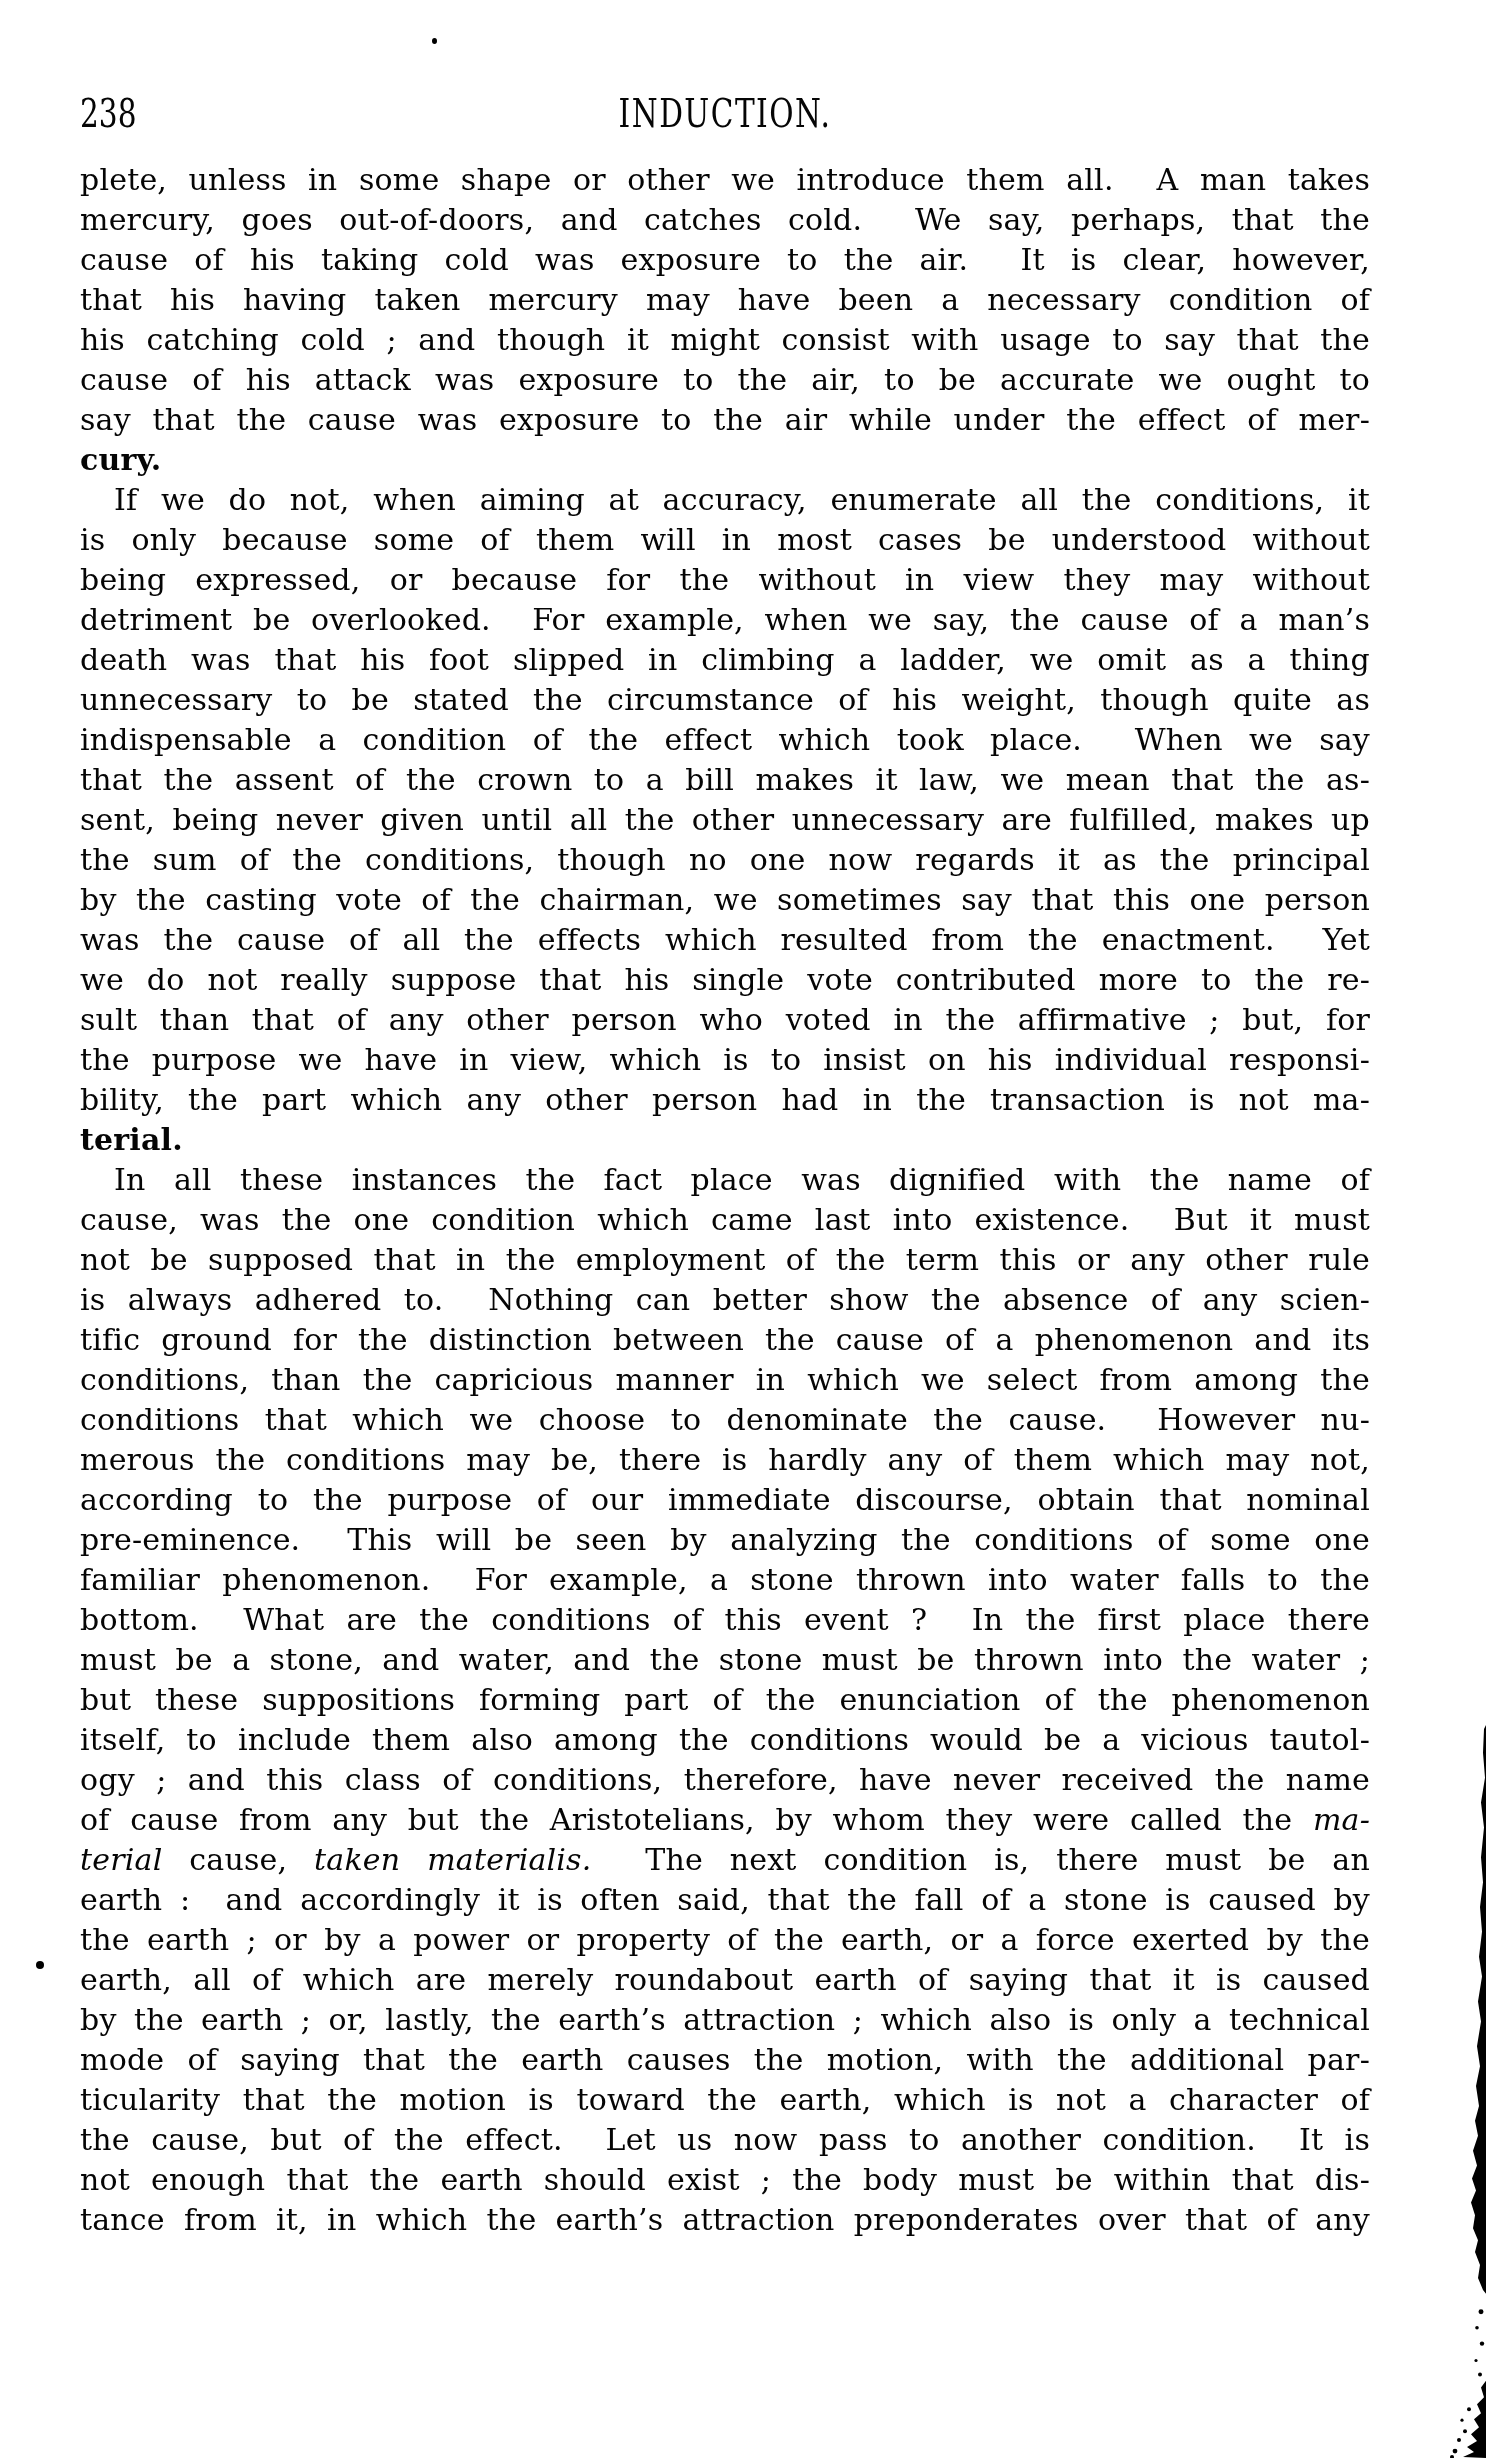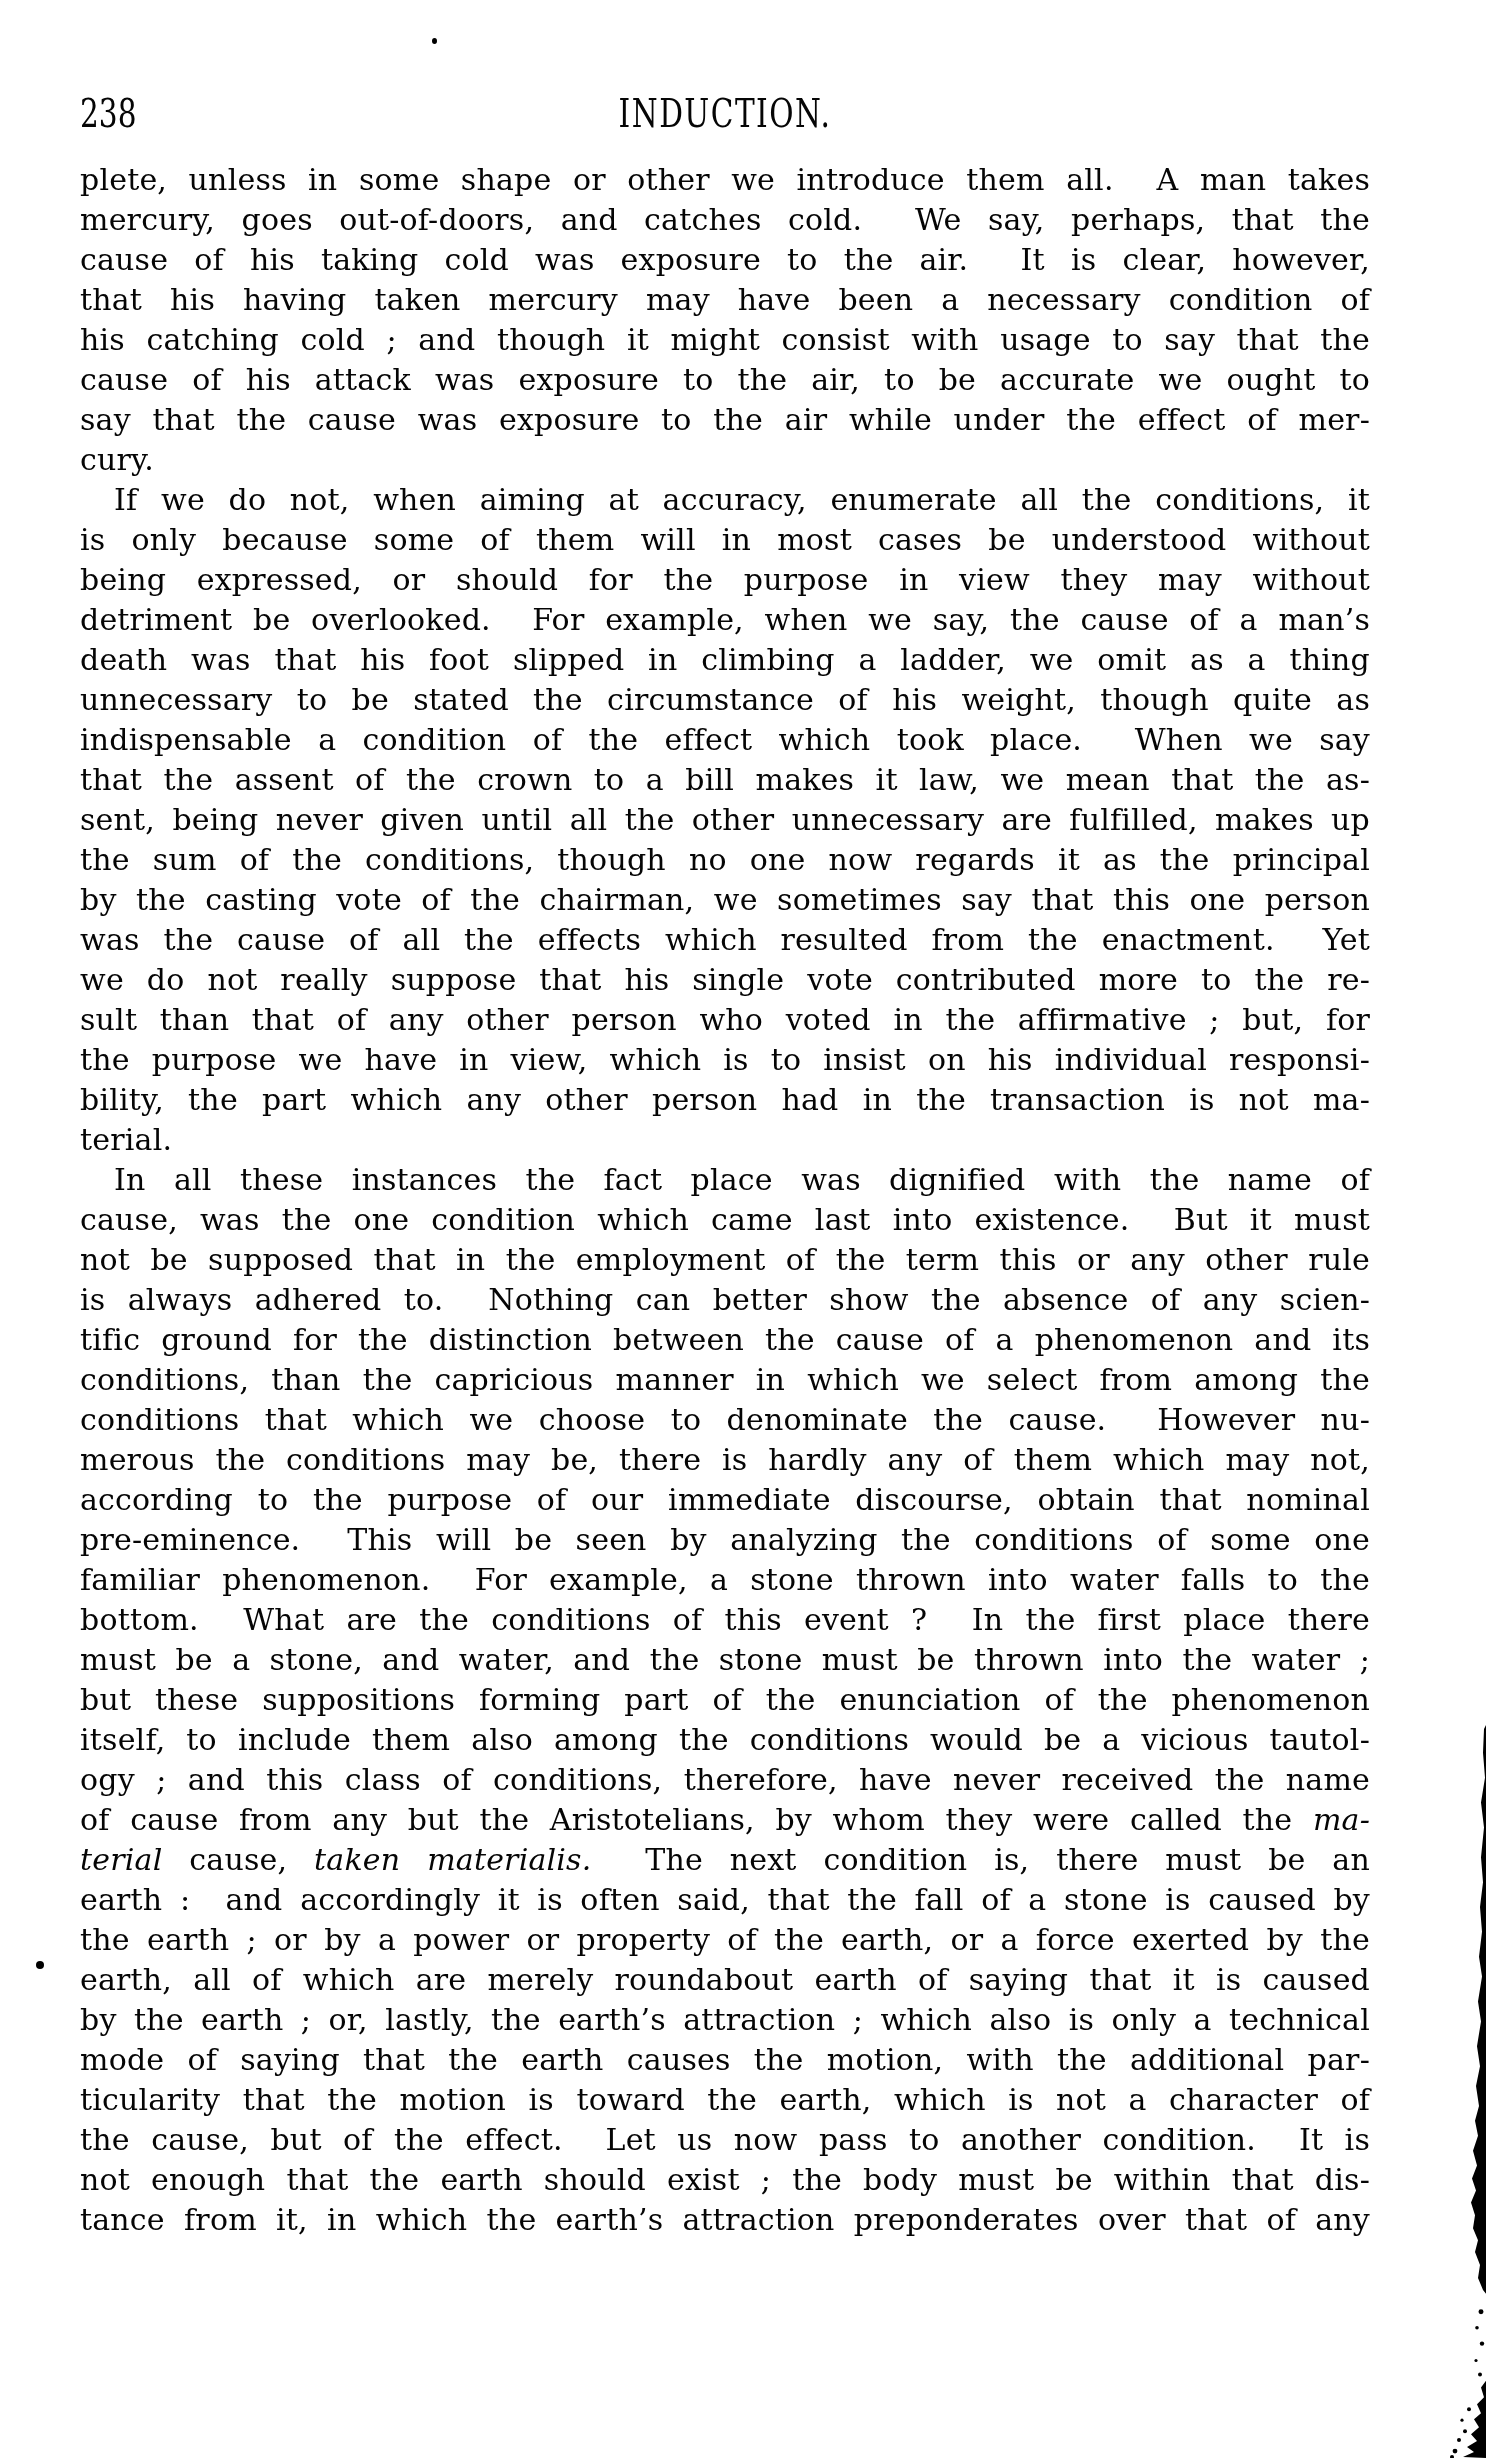--- a/index.html
+++ b/index.html
@@ -53,21 +53,21 @@
   .line {
     font-size: 30px;
     line-height: 40px;
     height: 40px;
     letter-spacing: 0.2px;
     text-align: justify;
     text-align-last: justify;
     white-space: nowrap;
     overflow: visible;
   }
-  .line.end { text-align-last: left; }
+  .line.end { text-align-last: left; font-weight: bold; }
   .line.indent { text-indent: 34px; }
   .line i { }
   
   .speck {
     position: absolute;
     background: #000;
     border-radius: 50%;
   }
   .speck-top    { left: 432px; top: 38px;   width: 5px; height: 6px; }
   .speck-margin { left: 36px;  top: 1961px; width: 8px; height: 8px; }
@@ -93,21 +93,21 @@
       <div class="line"><span>plete, unless in some shape or other we introduce them all.&nbsp; A man takes</span></div>
       <div class="line"><span>mercury, goes out-of-doors, and catches cold.&nbsp; We say, perhaps, that the</span></div>
       <div class="line"><span>cause of his taking cold was exposure to the air.&nbsp; It is clear, however,</span></div>
       <div class="line"><span>that his having taken mercury may have been a necessary condition of</span></div>
       <div class="line"><span>his catching cold ; and though it might consist with usage to say that the</span></div>
       <div class="line"><span>cause of his attack was exposure to the air, to be accurate we ought to</span></div>
       <div class="line"><span>say that the cause was exposure to the air while under the effect of mer-</span></div>
       <div class="line end"><span>cury.</span></div>
       <div class="line indent"><span>If we do not, when aiming at accuracy, enumerate all the conditions, it</span></div>
       <div class="line"><span>is only because some of them will in most cases be understood without</span></div>
-      <div class="line"><span>being expressed, or should for the purpose in view they may without</span></div>
+      <div class="line"><span>being expressed, or because for the without in view they may without</span></div>
       <div class="line"><span>detriment be overlooked.&nbsp; For example, when we say, the cause of a man’s</span></div>
       <div class="line"><span>death was that his foot slipped in climbing a ladder, we omit as a thing</span></div>
       <div class="line"><span>unnecessary to be stated the circumstance of his weight, though quite as</span></div>
       <div class="line"><span>indispensable a condition of the effect which took place.&nbsp; When we say</span></div>
       <div class="line"><span>that the assent of the crown to a bill makes it law, we mean that the as-</span></div>
       <div class="line"><span>sent, being never given until all the other unnecessary are fulfilled, makes up</span></div>
       <div class="line"><span>the sum of the conditions, though no one now regards it as the principal</span></div>
       <div class="line"><span>by the casting vote of the chairman, we sometimes say that this one person</span></div>
       <div class="line"><span>was the cause of all the effects which resulted from the enactment.&nbsp; Yet</span></div>
       <div class="line"><span>we do not really suppose that his single vote contributed more to the re-</span></div>

